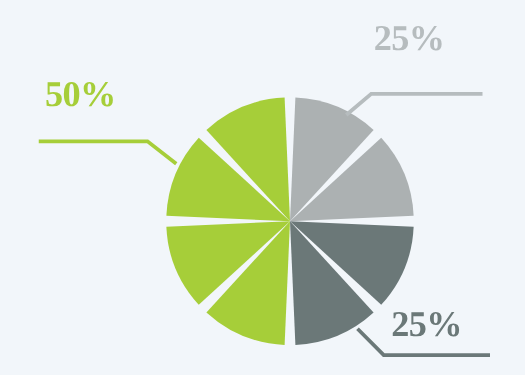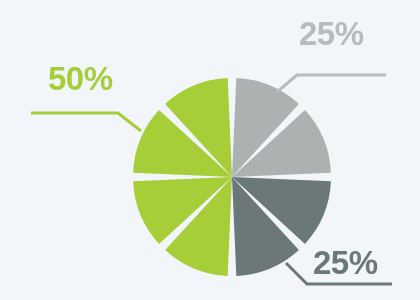--- a/index.html
+++ b/index.html
@@ -21,30 +21,30 @@
   #chart-svg {
     position: absolute;
     left: 0;
     top: 0;
     width: 420px;
     height: 300px;
     display: block;
   }
   .callout-label {
     position: absolute;
-    font-family: Liberation Sans, sans-serif;
+    font-family: Liberation Serif, serif;
     font-weight: bold;
-    font-size: 33px;
+    font-size: 29px;
     line-height: 1;
     letter-spacing: -0.5px;
     white-space: nowrap;
     -webkit-font-smoothing: antialiased;
   }
   #label-left {
-    left: 48px;
+    left: 36px;
     top: 62px;
     color: #a6ce39;
   }
   #label-top-right {
     left: 299px;
     top: 17px;
     color: #b6bcbe;
   }
   #label-bottom-right {
     left: 313px;

